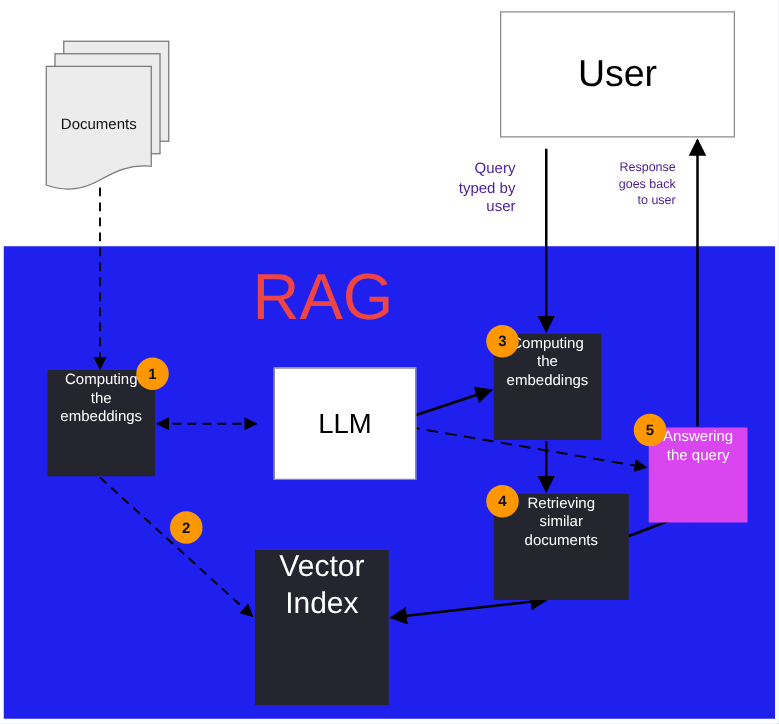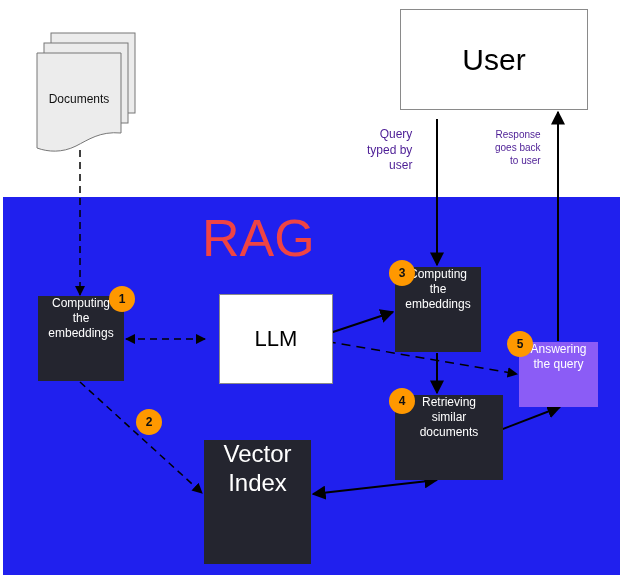--- a/index.html
+++ b/index.html
@@ -75,21 +75,21 @@
 </div>
 <div class="badge" style="left:389px; top:260px; background:#ff9800;">3</div>
 
 <div class="dark-box" style="left: 395px; top: 395px; width: 108px; height: 85px; background: rgb(36, 37, 47);">
   <span style="white-space:pre;">Retrieving
 similar
 documents</span>
 </div>
 <div class="badge" style="left:389px; top:388px; background:#ff9800;">4</div>
 
-<div class="dark-box" style="left: 519px; top: 342px; width: 79px; height: 65px; background: #8b5cf6;">
+<div class="dark-box" style="left: 519px; top: 342px; width: 79px; height: 76px; background: #d946ef;">
   <span style="white-space:pre;">Answering
 the query</span>
 </div>
 <div class="badge" style="left:507px; top:331px; background:#ff9800;">5</div>
 
 <div class="badge" style="left:136px; top:409px; background:#ff9800;">2</div>
 
 <div class="dark-box" style="left: 204px; top: 440px; width: 107px; height: 124px; background: rgb(36, 37, 47);">
   <span style="white-space:pre; font-size:24px; line-height:1.2;">Vector
 Index</span>

